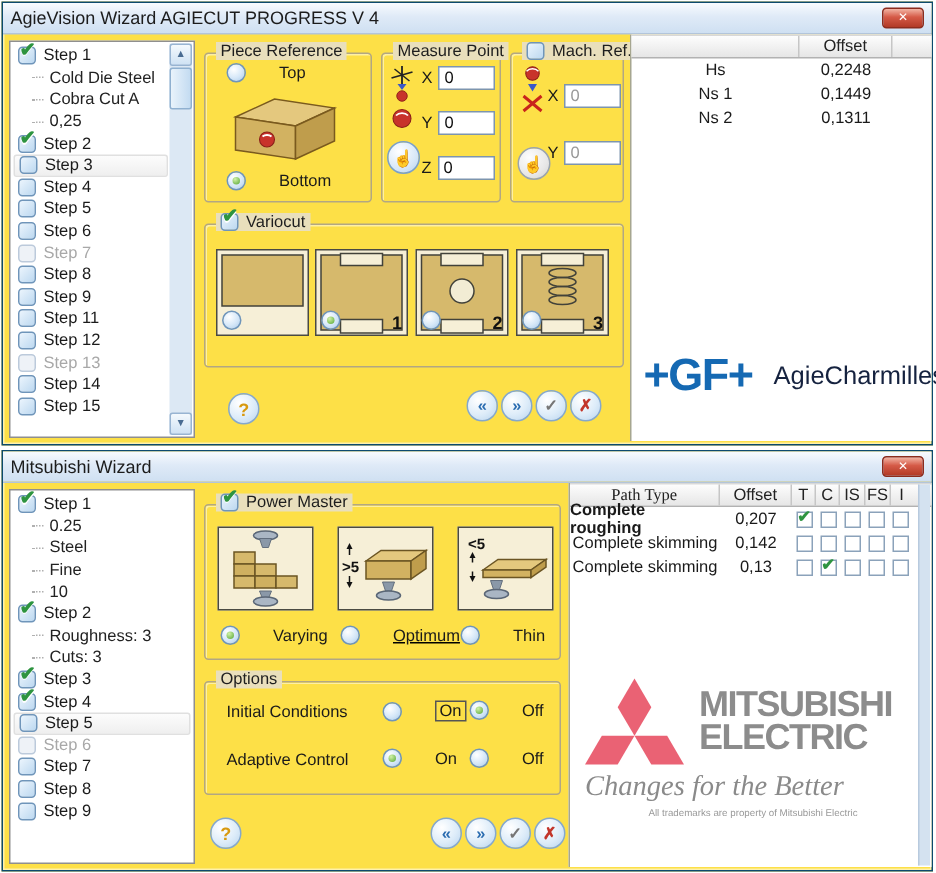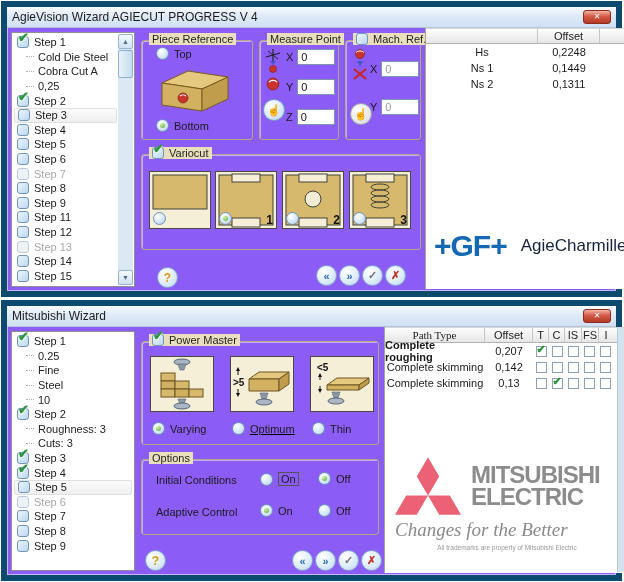--- a/index.html
+++ b/index.html
@@ -1,19 +1,19 @@
 <!DOCTYPE html>
 <html><head>
 <meta charset="utf-8">
 <style>
   * { margin:0; padding:0; box-sizing:border-box; }
   html,body { width:624px; height:582px; background:#fff; font-family:"Liberation Sans",sans-serif; }
   body { position:relative; overflow:hidden; }
 
-  .win { position:absolute; border:6px solid #0c4a6e; background:#8b5cf6; box-shadow: inset 0 0 0 1px rgba(255,255,255,.55); }
+  .win { position:absolute; border:1px solid #0c4a6e; background:#fde047; box-shadow: inset 0 0 0 1px rgba(255,255,255,.55); }
   #win-agie { left:1px; top:1px; width:621px; height:296px; }
   #win-mits { left:1px; top:300px; width:621px; height:281px; }
 
   .titlebar { height:21px; background:linear-gradient(#f8fbfe,#dfeaf7 45%,#cfe0f2); border-bottom:1px solid #b3c5da; display:flex; align-items:center; padding:0 5px; font-size:12px; color:#1c1c1c; }
   .closebtn { margin-left:auto; width:28px; height:14px; background:linear-gradient(#f2b4a4,#d55a47 45%,#b23a27); border:1px solid #8c2c1e; border-radius:3px; color:#fff; font-size:8px; line-height:12px; text-align:center; cursor:default; }
 
   .body { position:absolute; left:0; top:21px; right:0; bottom:0; }
 
   
   .sidebar { position:absolute; left:4px; top:4px; width:124px; bottom:4px; background:#fff; border:1px solid #8f8f8f; overflow:hidden; }
@@ -34,21 +34,21 @@
   .sbbtn.up { top:0; } .sbbtn.down { bottom:0; }
   .sbthumb { position:absolute; left:0; top:16px; width:15px; height:28px; background:linear-gradient(90deg,#e9f3fb,#c3dbf1); border:1px solid #8fb0d0; border-radius:2px; }
 
   
   .grp { position:absolute; border:1px solid #b2a783; border-radius:3px; box-shadow:1px 1px 0 rgba(255,255,255,.5) inset; }
   .glab { position:absolute; top:-8px; left:7px; background:#e9dfbc; padding:0 3px; font-size:11px; color:#1e1e1e; display:flex; align-items:center; gap:5px; white-space:nowrap; }
 
   .radio { position:relative; width:13px; height:13px; flex:0 0 13px; border-radius:50%; border:1px solid #6f95ba; background:radial-gradient(circle at 35% 30%,#ffffff,#d5e7f8 55%,#abcae8); display:inline-block; }
   .radio.sel::after { content:""; position:absolute; left:3px; top:3px; width:5px; height:5px; border-radius:50%; background:radial-gradient(circle at 35% 30%,#d2f2a8,#54a534); }
   .rlabel { font-size:11px; color:#1a1a1a; }
-  .radio-item { display:flex; align-items:center; gap:5px; }
+  .radio-item { display:flex; align-items:center; gap:22px; }
 
   .gcb { position:relative; width:12px; height:12px; border:1px solid #6f95ba; border-radius:3px; background:linear-gradient(135deg,#ecf5fd,#bcd8f0); display:inline-block; }
 
   .field-row { position:absolute; display:flex; align-items:center; gap:4px; font-size:11px; color:#1a1a1a; }
   .field-row input { width:38px; height:16px; border:1px solid #7d95ae; font-size:11px; font-family:"Liberation Sans",sans-serif; padding-left:3px; background:#fff; color:#111; }
   .field-row input.dis { color:#9a9a9a; }
 
   
   .tile { position:absolute; width:62px; height:58px; border:1px solid #4a4a42; background:#f6efd7; }
   .tile .num { position:absolute; right:3px; bottom:1px; font-size:12px; font-weight:bold; color:#111; }
@@ -367,25 +367,25 @@
               <span class="tick">✔</span>
             </span>
             <span class="steplab">Step 1</span>
           </div>
           <div class="child-row">
             <span class="dash"></span>
             <span>0.25</span>
           </div>
           <div class="child-row">
             <span class="dash"></span>
+            <span>Steel</span>
+          </div>
+          <div class="child-row">
+            <span class="dash"></span>
             <span>Fine</span>
-          </div>
-          <div class="child-row">
-            <span class="dash"></span>
-            <span>Steel</span>
           </div>
           <div class="child-row">
             <span class="dash"></span>
             <span>10</span>
           </div>
           <div class="step-row">
             <span class="stepcb">
               <span class="tick">✔</span>
             </span>
             <span class="steplab">Step 2</span>

